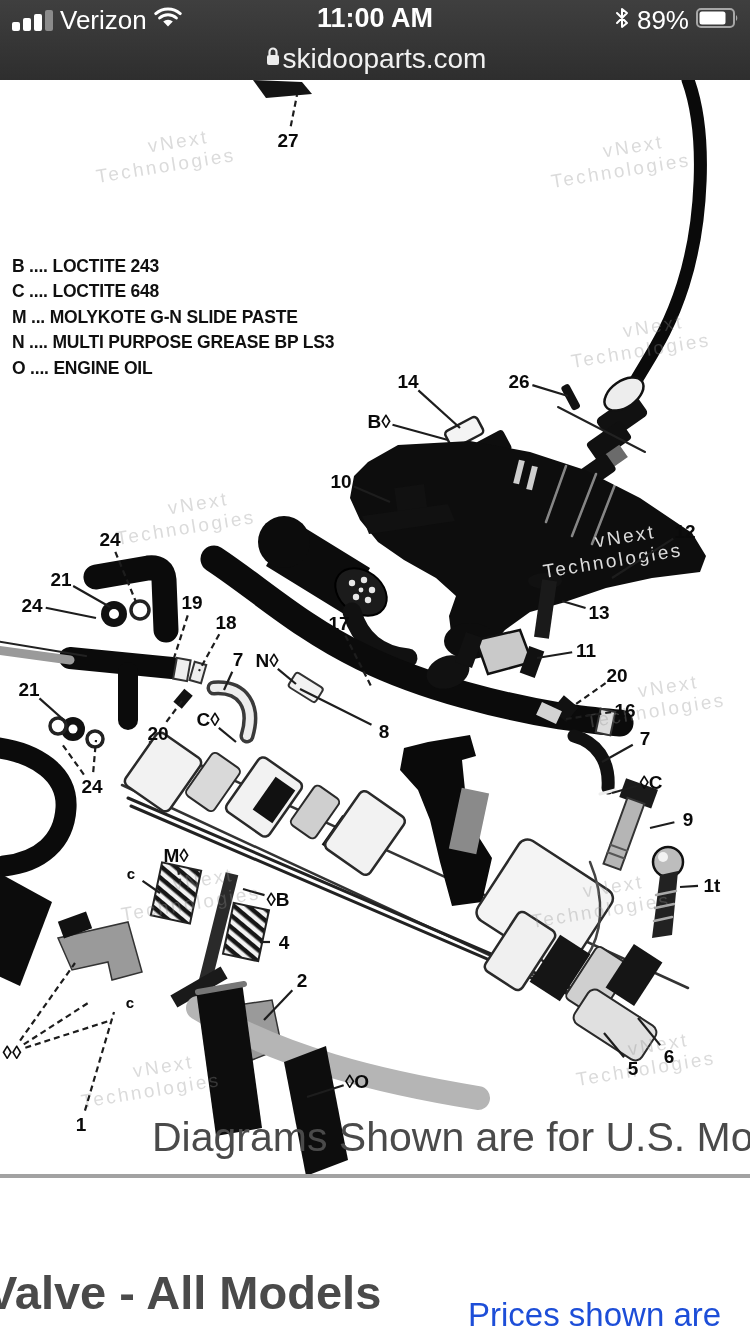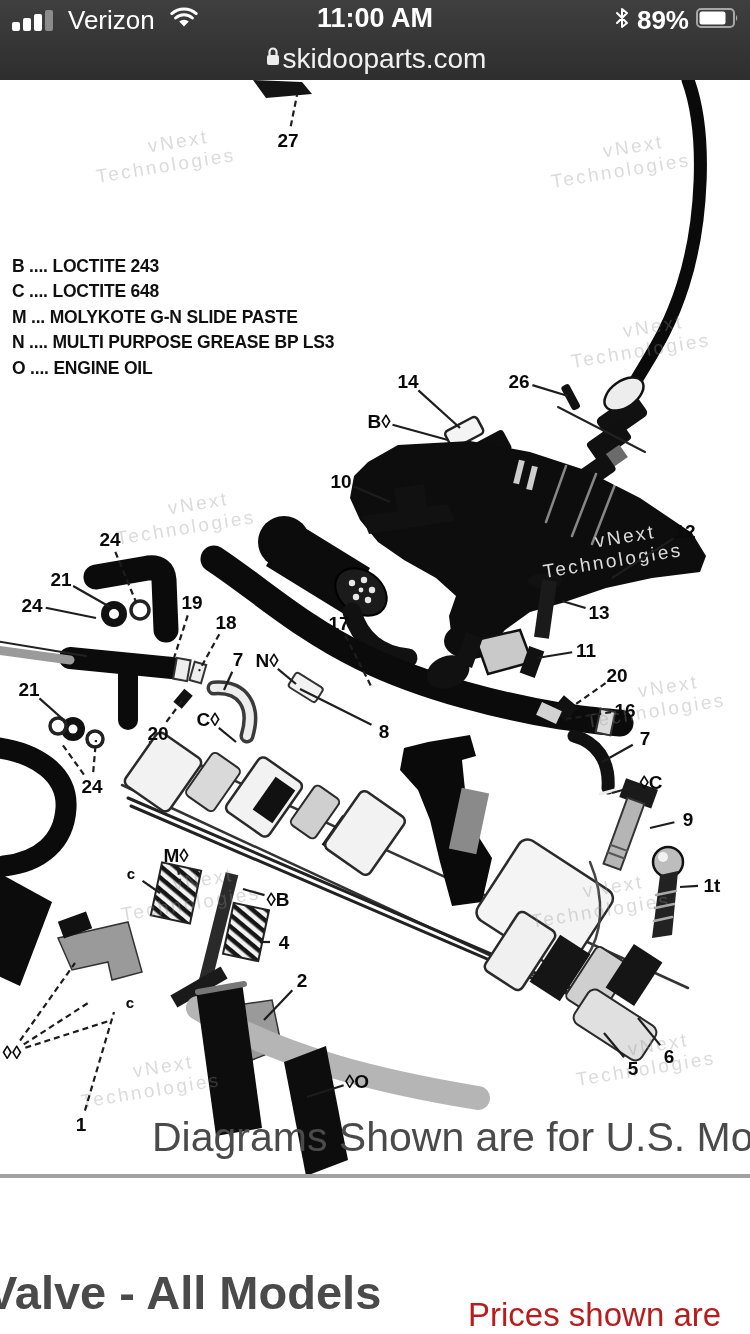--- a/index.html
+++ b/index.html
@@ -8,44 +8,44 @@
     background:#ffffff;overflow:hidden;
     font-family:"Liberation Sans","DejaVu Sans",sans-serif;
   }
   
   .statusbar{
     position:absolute;top:0;left:0;width:750px;height:80px;
     background:linear-gradient(#3f3f3f,#2e2e2e);
     color:#fafafa;filter:blur(.3px);
   }
   .sb-row1{position:absolute;top:0;left:0;right:0;height:40px;}
-  .sb-left{position:absolute;left:12px;top:4px;height:32px;display:flex;align-items:center;gap:15px;}
+  .sb-left{position:absolute;left:12px;top:4px;height:32px;display:flex;align-items:center;gap:7px;}
   .sb-carrier{font-size:26px;color:#fff;}
   .sb-time{position:absolute;left:0;right:0;top:3px;text-align:center;font-size:27px;font-weight:600;color:#fff;}
-  .sb-right{position:absolute;right:10px;top:4px;height:32px;display:flex;align-items:center;gap:7px;font-weight:bold;}
+  .sb-right{position:absolute;right:10px;top:4px;height:32px;display:flex;align-items:center;gap:7px;}
   .sb-batt-pct{font-size:26px;color:#fff;}
   .sb-row2{position:absolute;top:38px;left:0;right:0;height:42px;display:flex;align-items:center;justify-content:center;gap:1px;}
   .sb-url{font-size:28px;color:#f1f1f1;}
   .bars{display:flex;align-items:flex-end;gap:3px;height:22px;}
   .bar{width:8px;border-radius:2px;background:#fff;}
   .bar.dim{background:#8b8b8b;}
   
   .diagram-wrap{position:absolute;top:80px;left:0;width:750px;height:1100px;background:#fff;}
   .diagram-wrap svg{filter:blur(.55px);}
   .caption{
     position:absolute;top:1114px;left:152px;width:598px;overflow:hidden;
     font-size:41px;color:#4a4a4a;white-space:nowrap;filter:blur(.3px);
   }
   .divider{position:absolute;top:1174px;left:0;width:750px;height:4px;background:#a2a2a2;}
   .page-heading{
     position:absolute;top:1234px;left:-14px;font-size:47px;font-weight:700;
     color:#4a4a4a;white-space:nowrap;filter:blur(.3px);
   }
   .footer-note{
-    position:absolute;top:1296px;left:468px;font-size:33px;color:#b91c1c;
+    position:absolute;top:1296px;left:468px;font-size:33px;color:#1d4ed8;
     white-space:nowrap;filter:blur(.3px);
   }
 </style>
 </head>
 <body>
 
 <div class="phone">
 
   <div class="statusbar">
     <div class="sb-row1">

